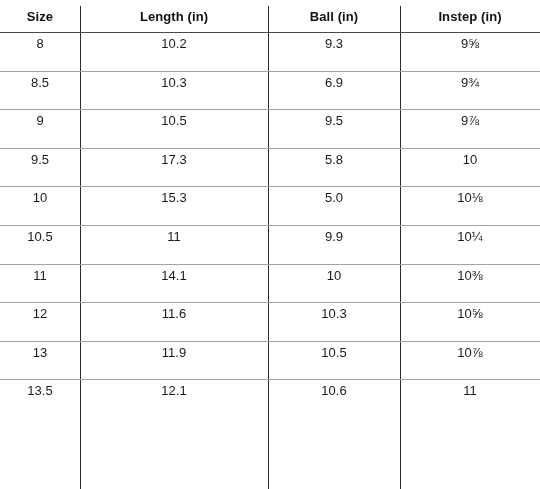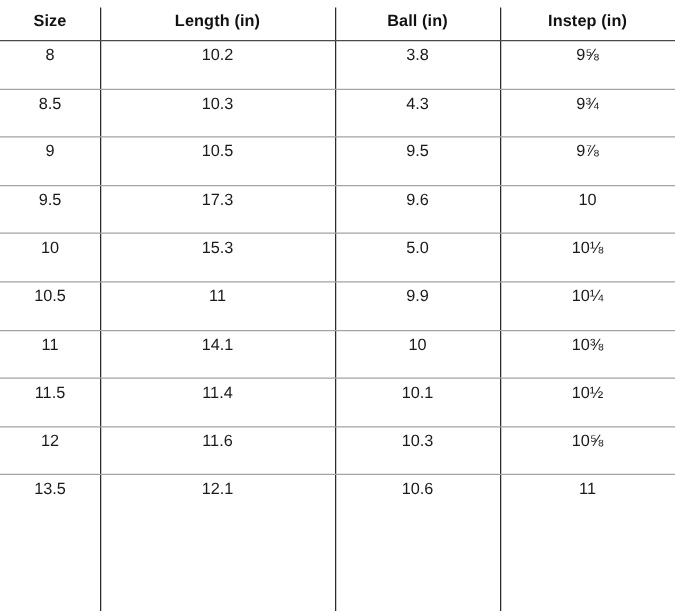--- a/index.html
+++ b/index.html
@@ -105,39 +105,39 @@
         <th>Size</th>
         <th>Length (in)</th>
         <th>Ball (in)</th>
         <th>Instep (in)</th>
       </tr>
     </thead>
     <tbody id="table-body">
         <tr class="first-data-row">
           <td>8</td>
           <td>10.2</td>
-          <td>3.8</td>
+          <td>9.3</td>
           <td>9⅝</td>
         </tr>
         <tr>
           <td>8.5</td>
           <td>10.3</td>
-          <td>4.3</td>
+          <td>6.9</td>
           <td>9¾</td>
         </tr>
         <tr>
           <td>9</td>
           <td>10.5</td>
           <td>9.5</td>
           <td>9⅞</td>
         </tr>
         <tr>
           <td>9.5</td>
           <td>17.3</td>
-          <td>9.6</td>
+          <td>5.8</td>
           <td>10</td>
         </tr>
         <tr>
           <td>10</td>
           <td>15.3</td>
           <td>5.0</td>
           <td>10⅛</td>
         </tr>
         <tr>
           <td>10.5</td>
@@ -145,30 +145,30 @@
           <td>9.9</td>
           <td>10¼</td>
         </tr>
         <tr>
           <td>11</td>
           <td>14.1</td>
           <td>10</td>
           <td>10⅜</td>
         </tr>
         <tr>
-          <td>11.5</td>
-          <td>11.4</td>
-          <td>10.1</td>
-          <td>10½</td>
-        </tr>
-        <tr>
           <td>12</td>
           <td>11.6</td>
           <td>10.3</td>
           <td>10⅝</td>
+        </tr>
+        <tr>
+          <td>13</td>
+          <td>11.9</td>
+          <td>10.5</td>
+          <td>10⅞</td>
         </tr>
         <tr>
           <td>13.5</td>
           <td>12.1</td>
           <td>10.6</td>
           <td>11</td>
         </tr>
       </tbody>
   </table>
 

